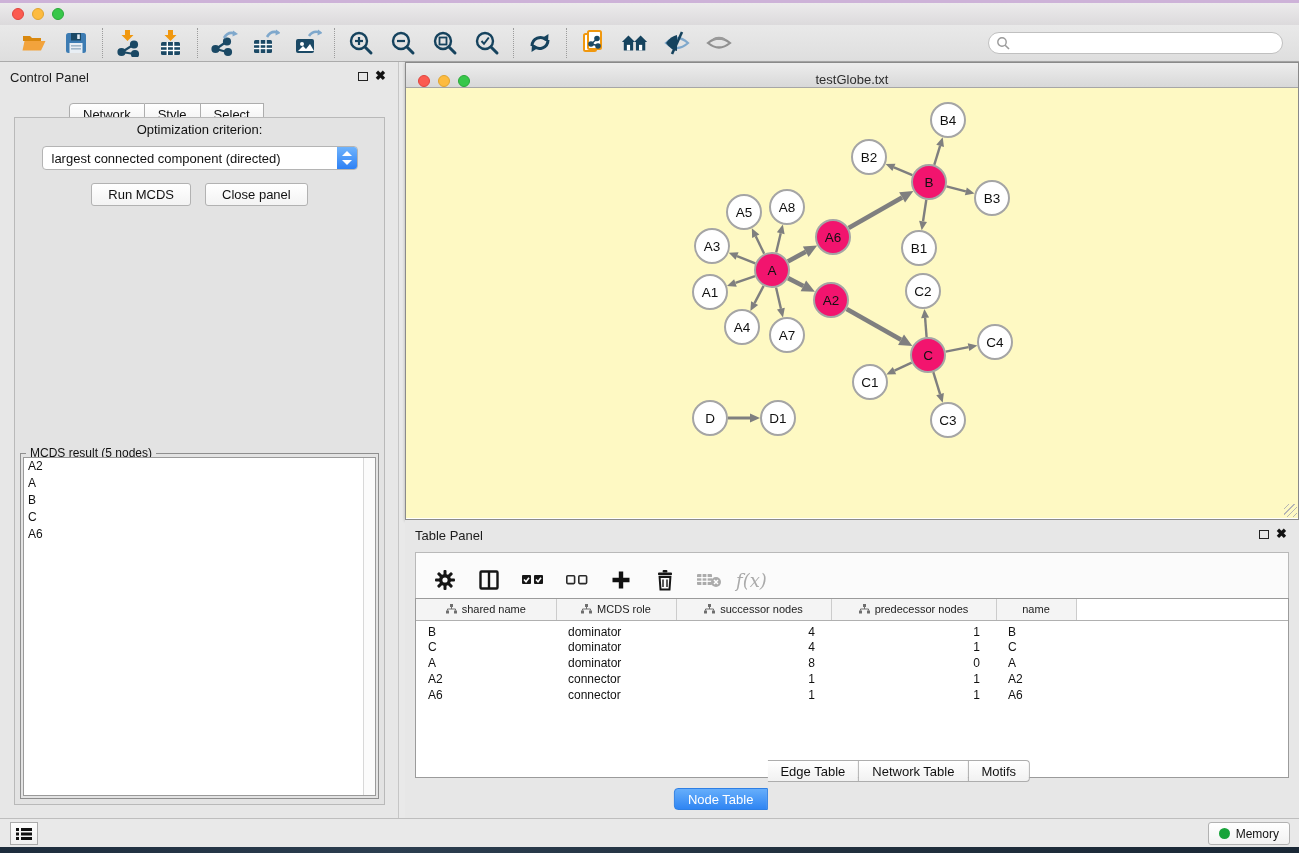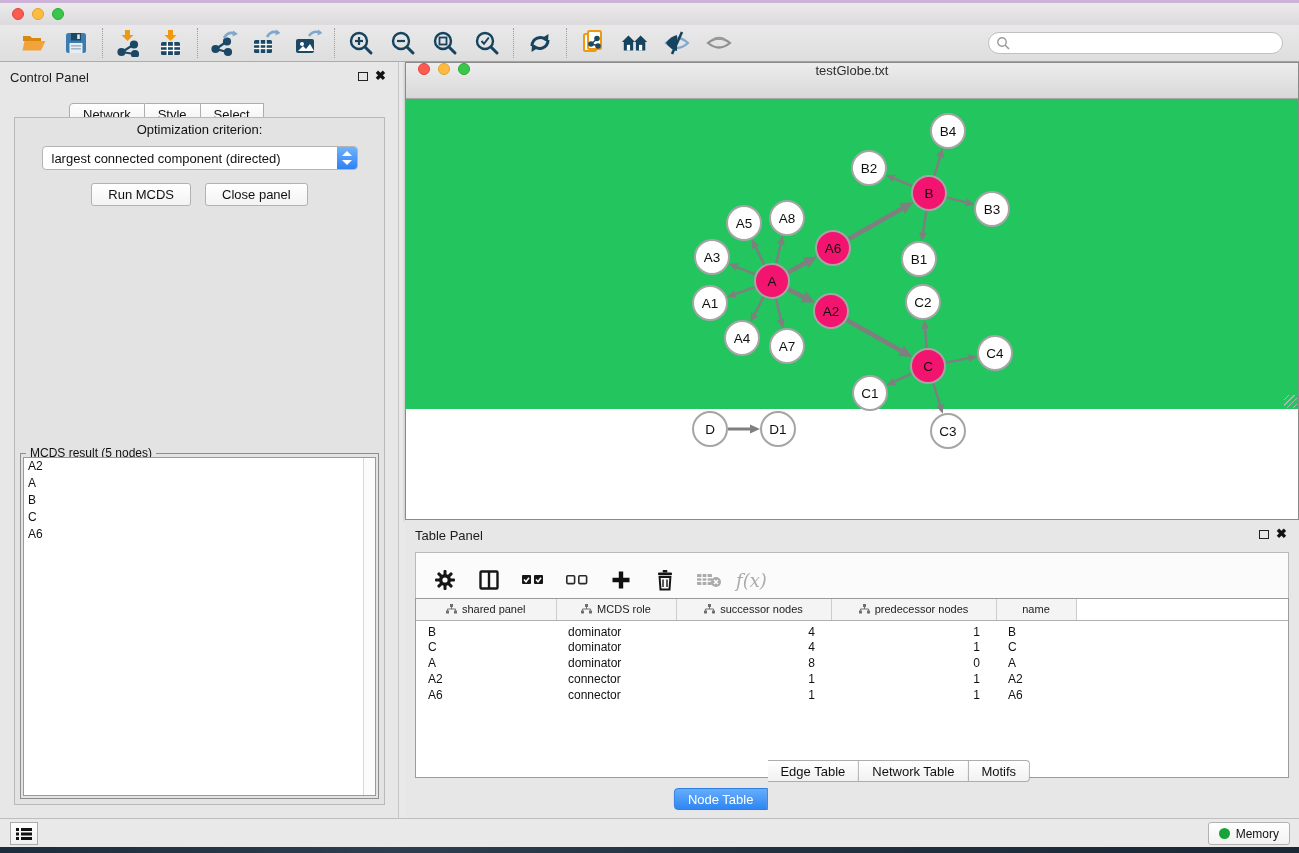--- a/index.html
+++ b/index.html
@@ -65,24 +65,24 @@
 
   .result-box { position:absolute; left:5px; right:5px; top:335px; bottom:5px; border:1px solid #8e8e8e; }
   .result-legend { position:absolute; top:-8px; left:5px; background:#e3e3e3; padding:0 4px; font-size:12px; color:#111; }
   .result-list { position:absolute; left:2px; right:2px; top:3px; bottom:2px; background:#fff; border:1px solid #9a9a9a; overflow:hidden; }
   .result-item { font-size:12px; color:#111; padding:1px 4px; line-height:15px; }
   .result-scroll { position:absolute; right:3px; top:4px; bottom:3px; width:12px; background:#fbfbfb; border-left:1px solid #d8d8d8; }
 
   
   .network-window { position:absolute; left:405px; top:0; width:894px; height:458px; background:#fff;
     border:1px solid #8a8a8a; box-shadow:0 1px 3px rgba(0,0,0,.25); }
-  .net-titlebar { position:relative; width:100%; height:36px; background:linear-gradient(#ededed,#d8d8d8);
-    border-bottom:1px solid #a6a6a6; display:flex; align-items:flex-start; }
+  .net-titlebar { position:relative; width:100%; height:25px; background:linear-gradient(#ededed,#d8d8d8);
+    border-bottom:1px solid #a6a6a6; display:flex; align-items:flex-end; }
   .net-title { position:absolute; left:0; right:0; text-align:center; font-size:13px; color:#2e2e2e; }
-  .net-canvas { position:relative; width:100%; height:310px; background:#22c55e; }
+  .net-canvas { position:relative; width:100%; height:430px; background:#fef9c3; }
   .resize-grip { position:absolute; right:1px; bottom:1px; width:13px; height:13px;
     background:repeating-linear-gradient(135deg, transparent 0 3px, #b5b5b5 3px 4px); cursor:nwse-resize; }
 
   
   .table-panel { position:absolute; left:405px; top:458px; width:894px; height:298px; background:#e7e7e7; }
   .tp-float { right:30px; } .tp-close { right:12px; }
   .tp-toolbar { position:absolute; left:10px; right:10px; top:32px; height:56px; background:#fbfbfb;
     border:1px solid #b9b9b9; display:flex; align-items:center; gap:18px; padding-left:16px; }
   .tp-btn { width:26px; height:26px; display:flex; align-items:center; justify-content:center; cursor:pointer; }
   .fx-label { font-size:18px; font-style:italic; font-family:"DejaVu Serif", serif; color:#aaaaaa; cursor:default; margin-left:-4px; }
@@ -562,21 +562,21 @@
             </colgroup>
             <thead>
               <tr>
                 <th><svg class="hdr-icon" width="11" height="10" viewBox="0 0 11 10">
                     <g fill="#6e6e6e">
                       <rect x="4" y="0" width="3" height="3"></rect>
                       <rect x="0" y="6.5" width="3" height="3"></rect>
                       <rect x="8" y="6.5" width="3" height="3"></rect>
                     </g>
                     <path d="M5.5 3 v2 M1.5 6.5 v-1.5 h8 v1.5" stroke="#6e6e6e" fill="none" stroke-width="1"></path>
-                  </svg><span>shared panel</span></th>
+                  </svg><span>shared name</span></th>
                 <th><svg class="hdr-icon" width="11" height="10" viewBox="0 0 11 10">
                     <g fill="#6e6e6e">
                       <rect x="4" y="0" width="3" height="3"></rect>
                       <rect x="0" y="6.5" width="3" height="3"></rect>
                       <rect x="8" y="6.5" width="3" height="3"></rect>
                     </g>
                     <path d="M5.5 3 v2 M1.5 6.5 v-1.5 h8 v1.5" stroke="#6e6e6e" fill="none" stroke-width="1"></path>
                   </svg><span>MCDS role</span></th>
                 <th><svg class="hdr-icon" width="11" height="10" viewBox="0 0 11 10">
                     <g fill="#6e6e6e">

